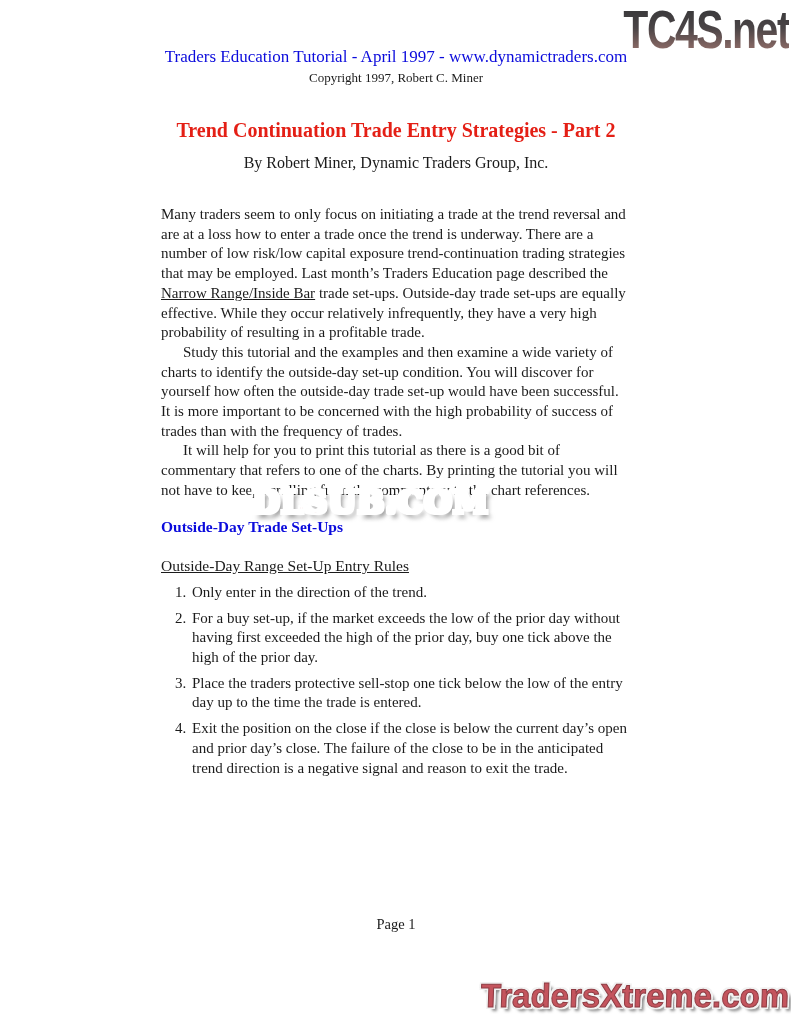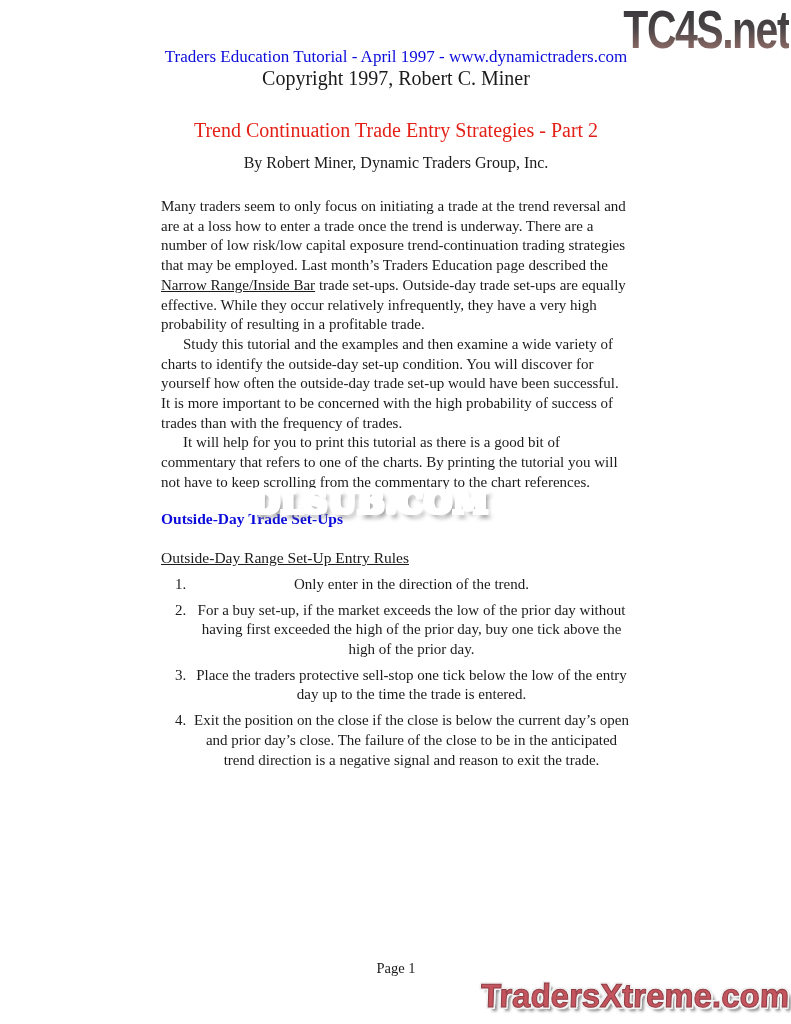--- a/index.html
+++ b/index.html
@@ -45,40 +45,40 @@
     text-align: center;
     font-weight: normal;
     font-size: 17px;
     line-height: 21px;
     color: #0b0bdc;
     white-space: nowrap;
   }
   .copyright {
     margin-top: 2px;
     text-align: center;
-    font-size: 20px;
+    font-size: 13px;
     line-height: 18px;
   }
   .doc-title {
     margin-top: 31px;
     text-align: center;
-    font-weight: normal;
+    font-weight: bold;
     font-size: 20px;
     line-height: 24px;
     color: #e41f15;
     white-space: nowrap;
   }
   .byline {
     margin-top: 11px;
     text-align: center;
     font-size: 16px;
     line-height: 20px;
   }
   p.body-p { margin: 0; }
-  p.first { margin-top: 24px; }
+  p.first { margin-top: 32px; }
   p.indent { text-indent: 22px; }
   .link-underline { text-decoration: underline; }
   .italic { font-style: italic; }
   .section-heading {
     margin-top: 16px;
     font-weight: bold;
     font-size: 15.5px;
     color: #0b0bdc;
   }
   .rules-heading {
@@ -86,21 +86,20 @@
     text-decoration: underline;
     font-size: 15.5px;
   }
   ol.rules-list {
     margin-top: 7px;
     padding-left: 29px;
   }
   ol.rules-list li {
     margin-bottom: 6px;
     padding-left: 2px;
-    text-align: center;
   }
 
   
   .dlsub-watermark {
     position: absolute;
     left: 252px;
     top: 486px;
     font-family: "DejaVu Serif", serif;
     font-weight: bold;
     font-size: 32px;
@@ -117,21 +116,21 @@
       -2px  0   0 #ffffff,  2px  0   0 #ffffff,
        0   -2px 0 #ffffff,  0    2px 0 #ffffff,
        4px  5px 4px rgba(120,120,120,0.75);
   }
 
   
   .page-number {
     position: absolute;
     left: 161px;
     width: 470px;
-    top: 960px;
+    top: 916px;
     text-align: center;
     font-size: 14.5px;
   }
   .tx-logo {
     position: absolute;
     right: 2px;
     top: 979px;
     font-family: "Liberation Sans", sans-serif;
     font-weight: bold;
     font-size: 33px;

